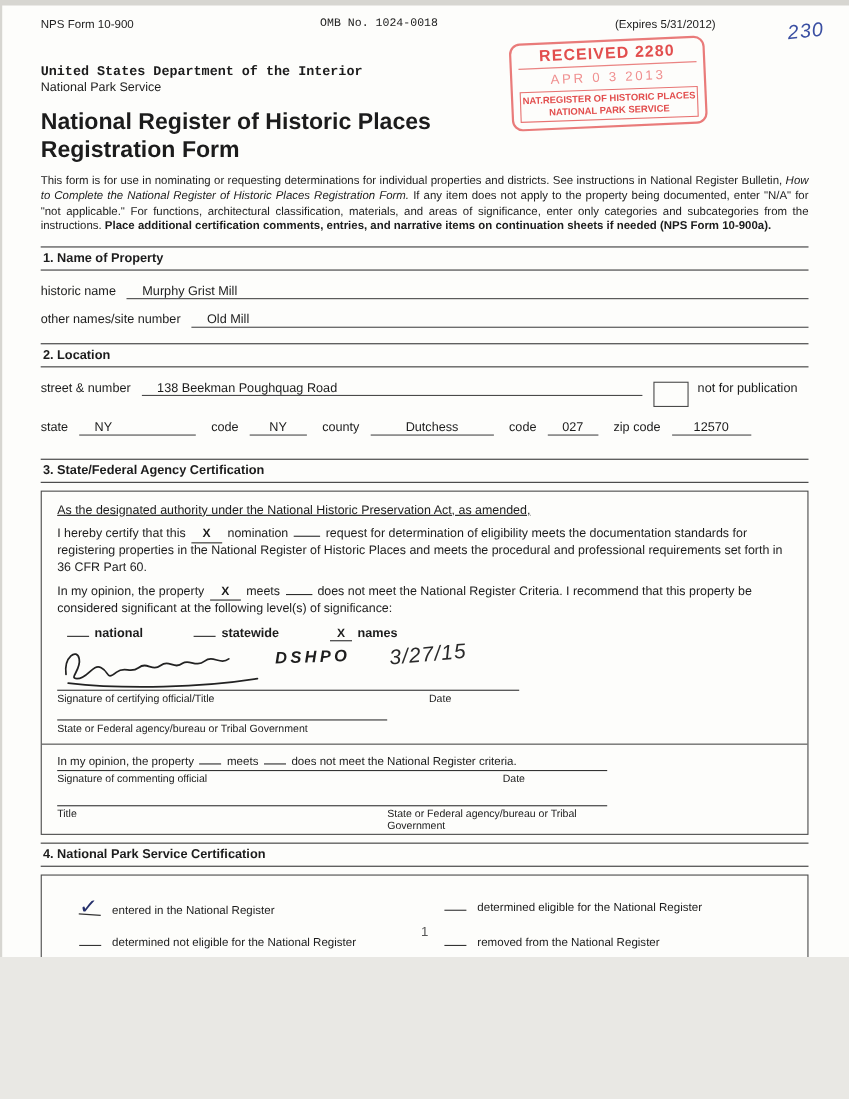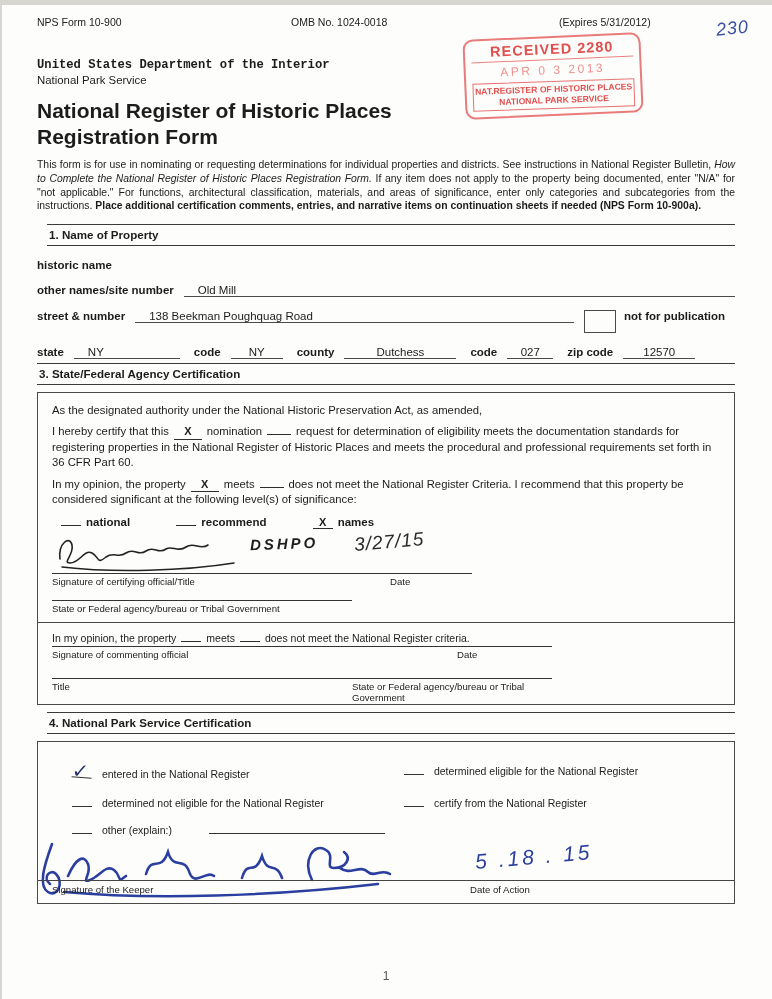--- a/index.html
+++ b/index.html
@@ -1,25 +1,25 @@
 <!DOCTYPE html>
 <html><head>
 <meta charset="utf-8">
 <style>
   html,body{margin:0;padding:0;background:#e9e8e4;}
-  .page{position:relative;width:772px;height:999px;background:#fdfdfb;overflow:hidden;
+  .page{position:relative;width:772px;height:870px;background:#fdfdfb;overflow:hidden;
         font-family:"Liberation Sans","DejaVu Sans",sans-serif;color:#1c1c1c;margin:0 auto;}
   .page::before{content:"";position:absolute;top:0;left:0;right:0;height:5px;background:#d7d6d1;}
   .page::after{content:"";position:absolute;top:0;left:0;bottom:0;width:2px;background:#d7d6d1;}
   .content{padding:16px 37px 0 37px;position:relative;}
 
   
   .meta-row{display:flex;font-size:10.5px;color:#222;}
   .meta-row .m1{flex:0 0 254px;}
-  .meta-row .m2{flex:0 0 268px;}
+  .meta-row .m2{flex:0 0 268px;font-family:Liberation Mono, monospace;}
   .meta-row .m3{flex:1;}
   .hw-230{position:absolute;top:18px;left:716px;font-size:18px;color:#3a4fa2;
           font-style:italic;transform:rotate(-6deg);letter-spacing:1px;}
 
   
   .stamp{position:absolute;top:36px;left:464px;width:162px;padding:3px 6px 5px;
          transform:rotate(-2.5deg);color:#e04040;border:2.5px solid rgba(224,64,64,.75);
          border-radius:10px;text-align:center;opacity:.92;}
   .stamp-received{font-weight:bold;font-size:14.5px;letter-spacing:1px;
                   border-bottom:1.5px solid rgba(224,64,64,.7);padding-bottom:2px;}
@@ -30,38 +30,38 @@
   .dept{font-weight:bold;font-size:12.2px;margin-top:30px;font-family:Liberation Mono, monospace;}
   .agency{font-size:11.4px;margin-top:2px;}
   .title{font-weight:bold;font-size:21px;line-height:1.22;margin-top:12px;}
   .instructions{font-size:10.4px;line-height:1.32;margin-top:9px;text-align:justify;}
   .instructions .it{font-style:italic;}
   .instructions .bd{font-weight:bold;}
 
   
   .sec{border-top:1.8px solid #3a3a3a;border-bottom:1.4px solid #3a3a3a;
        font-weight:bold;font-size:11.6px;padding:3px 2px 4px;}
-  .mt7{margin-top:7px;margin-left:10px;}.mt12{margin-top:4px;}.mt14{margin-top:14px;}
+  .mt7{margin-top:7px;}.mt12{margin-top:21px;}.mt14{margin-top:14px;}
 
   
   .frow{display:flex;align-items:baseline;font-size:11.5px;margin-top:13px;}
-  .flabel{white-space:nowrap;margin-right:10px;font-weight:bold;}
+  .flabel{white-space:nowrap;margin-right:10px;}
   .fline{border-bottom:1px solid #4a4a4a;display:inline-block;}
   .fline.grow{flex:1;}
   .fval{padding-left:14px;}
   .cbox{width:30px;height:21px;border:1.2px solid #4a4a4a;margin:0 8px 0 10px;align-self:flex-end;}
   .cbox.wide{width:37px;}
   .w110{width:106px;}.w55{width:52px;}.w115{width:112px;}.w48{width:46px;}.w75{width:72px;}
   .ctr{text-align:center;}
   .ml{margin-left:14px;}
 
   
   .box{border:1.3px solid #4a4a4a;margin-top:7px;padding:10px 14px 12px;position:relative;}
   .cert{font-size:11.3px;line-height:1.32;margin:7px 0 0;}
-  .cert.first{margin-top:0;}
+  .cert.first{margin-top:0;text-decoration:underline;}
   .cert.small{font-size:10.5px;margin-top:9px;}
   .blank{display:inline-block;border-bottom:1px solid #2c2c2c;margin:0 5px;text-align:center;}
   .w20{width:20px;}.w24{width:24px;}.w28{width:28px;}
   .xmark{font-weight:bold;font-size:11px;}
   .levels{margin-top:9px;font-weight:bold;font-size:11.5px;padding-left:4px;}
   .levels .lv{margin-right:38px;}
 
   .sigzone1{position:relative;height:42px;margin-top:2px;}
   .sig1{position:absolute;left:2px;top:2px;}
   .hw-dshpo{position:absolute;left:198px;top:4px;font-style:italic;font-weight:600;
@@ -116,26 +116,28 @@
     <div class="title">
       <div>National Register of Historic Places</div>
       <div>Registration Form</div>
     </div>
 
     <p class="instructions"><span>This form is for use in nominating or requesting determinations for individual properties and districts. See instructions in National Register Bulletin, </span><span class="it">How to Complete the National Register of Historic Places Registration Form.</span><span> If any item does not apply to the property being documented, enter "N/A" for "not applicable." For functions, architectural classification, materials, and areas of significance, enter only categories and subcategories from the instructions. </span><span class="bd">Place additional certification comments, entries, and narrative items on continuation sheets if needed (NPS Form 10-900a).</span></p>
 
     <div class="sec mt7">1. Name of Property</div>
     <div class="frow">
       <span class="flabel">historic name</span>
+      <span class="fline grow"><span class="fval">Murphy Grist Mill</span></span>
     </div>
     <div class="frow">
       <span class="flabel">other names/site number</span>
       <span class="fline grow"><span class="fval">Old Mill</span></span>
     </div>
 
+    <div class="sec mt14">2. Location</div>
     <div class="frow">
       <span class="flabel">street &amp; number</span>
       <span class="fline grow"><span class="fval">138 Beekman Poughquag Road</span></span>
       <span class="cbox"></span>
       <span class="flabel">not for publication</span>
     </div>
     <div class="frow">
       <span class="flabel">state</span>
       <span class="fline w110"><span class="fval">NY</span></span>
       <span class="flabel ml">code</span>
@@ -151,21 +153,21 @@
     <div class="sec mt12">3. State/Federal Agency Certification</div>
     <div class="box">
       <p class="cert first">As the designated authority under the National Historic Preservation Act, as amended,</p>
 
       <p class="cert"><span>I hereby certify that this</span><span class="blank w28 xmark">X</span><span>nomination</span><span class="blank w24"></span><span>request for determination of eligibility meets the documentation standards for registering properties in the National Register of Historic Places and meets the procedural and professional requirements set forth in 36 CFR Part 60.</span></p>
 
       <p class="cert"><span>In my opinion, the property</span><span class="blank w28 xmark">X</span><span>meets</span><span class="blank w24"></span><span>does not meet the National Register Criteria.  I recommend that this property be considered significant at the following level(s) of significance:</span></p>
 
       <div class="levels">
         <span class="lv"><span class="blank w20"></span><span>national</span></span>
-        <span class="lv"><span class="blank w20"></span><span>recommend</span></span>
+        <span class="lv"><span class="blank w20"></span><span>statewide</span></span>
         <span class="lv"><span class="blank w20 xmark">X</span><span>names</span></span>
       </div>
 
       <div class="sigzone1">
         <svg class="sig1" width="230" height="42" viewBox="0 0 230 42">
           <g fill="none" stroke="#222" stroke-width="1.6" stroke-linecap="round">
             <path d="M6,26 C4,10 16,2 18,12 C20,22 8,30 16,30 C26,30 30,16 38,20 C46,24 42,32 52,24 C60,18 64,26 72,20 C80,14 84,24 92,18 C100,12 104,22 112,16 C118,12 124,20 132,14 C140,8 146,18 154,12"></path>
             <path d="M8,34 C60,40 130,38 180,30"></path>
           </g>
         </svg>
@@ -207,21 +209,21 @@
         <div class="opt">
           <span class="ob"></span>
           <span>determined eligible for the National Register</span>
         </div>
         <div class="opt">
           <span class="ob"></span>
           <span>determined not eligible for the National Register</span>
         </div>
         <div class="opt">
           <span class="ob"></span>
-          <span>certify from the National Register</span>
+          <span>removed from the National Register</span>
         </div>
       </div>
 
       <div class="otherrow">
         <span class="ob"></span>
         <span>other (explain:)</span>
         <span class="explainline"></span>
       </div>
 
       <svg class="sig2" width="362" height="72" viewBox="0 0 362 72">

